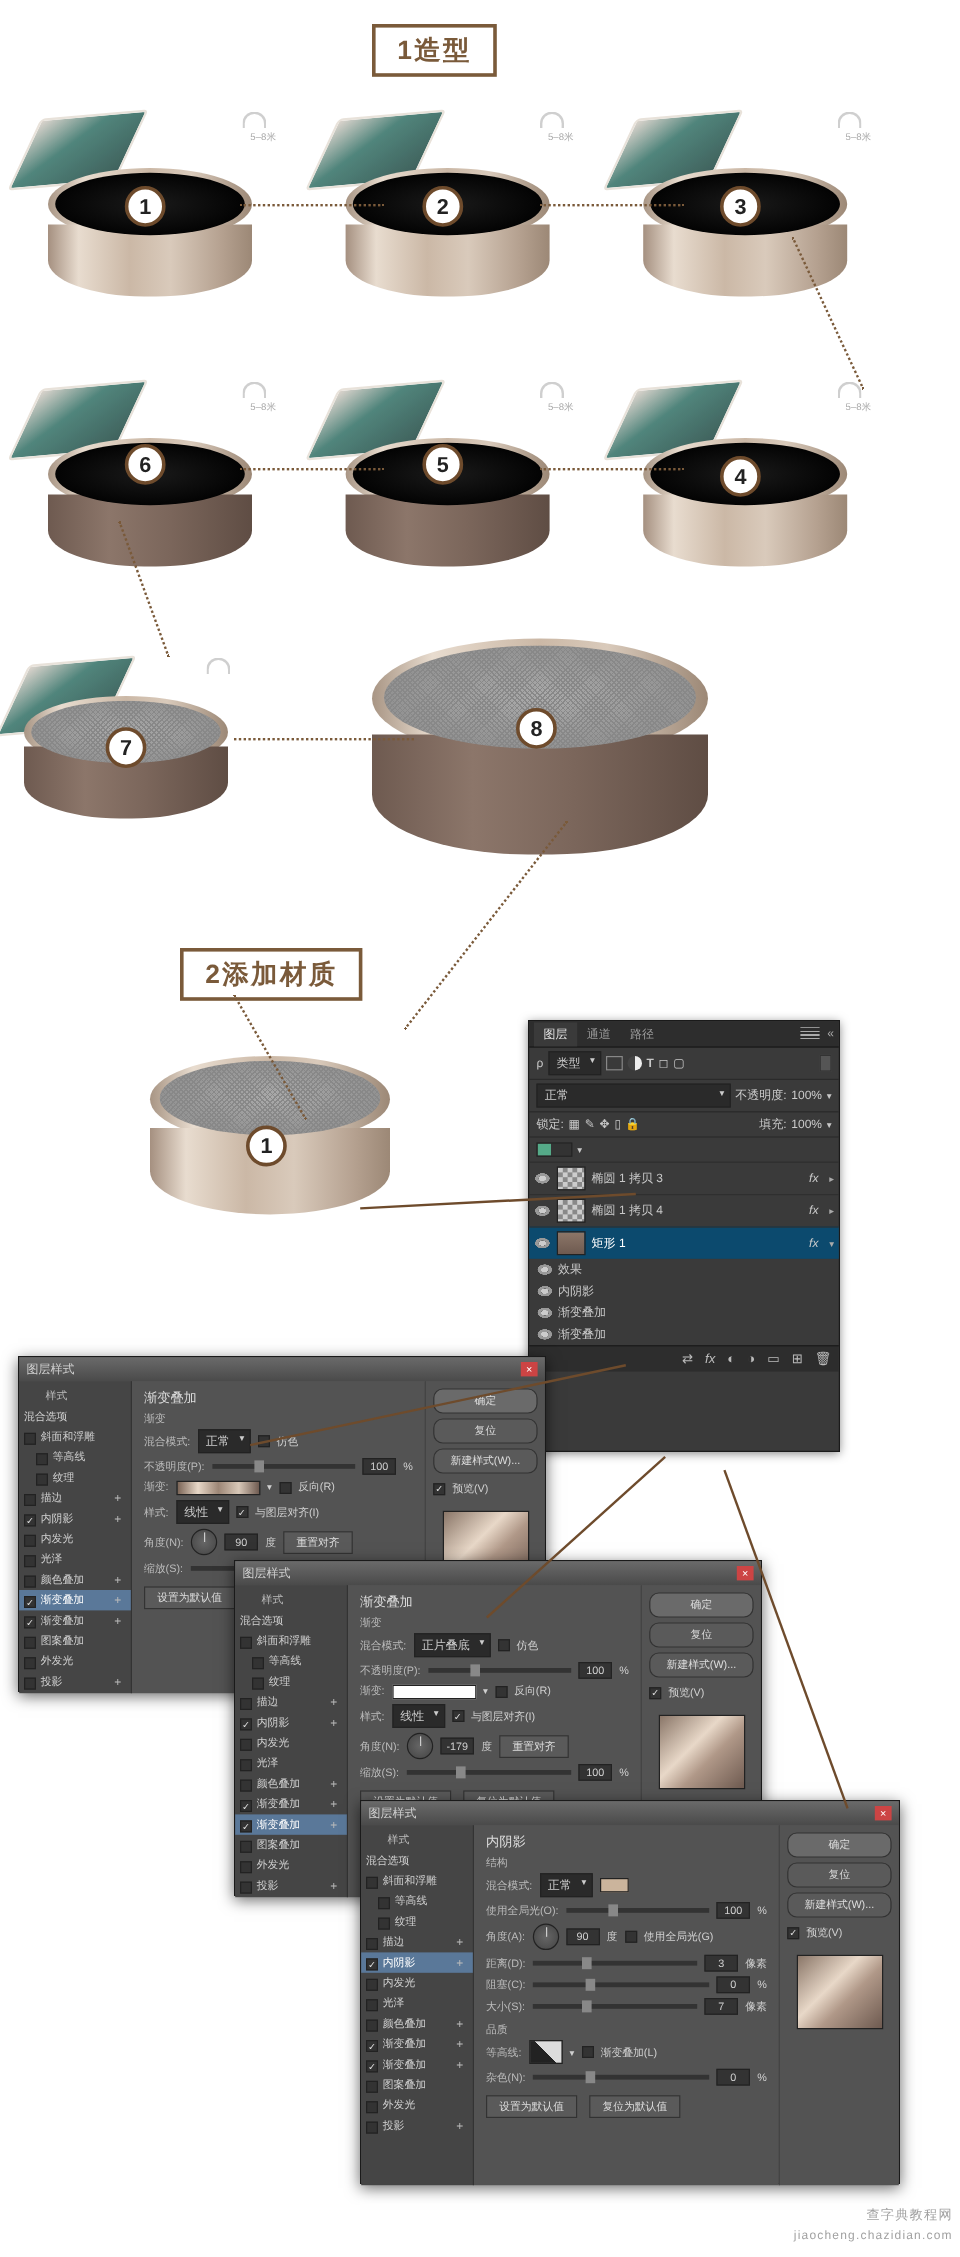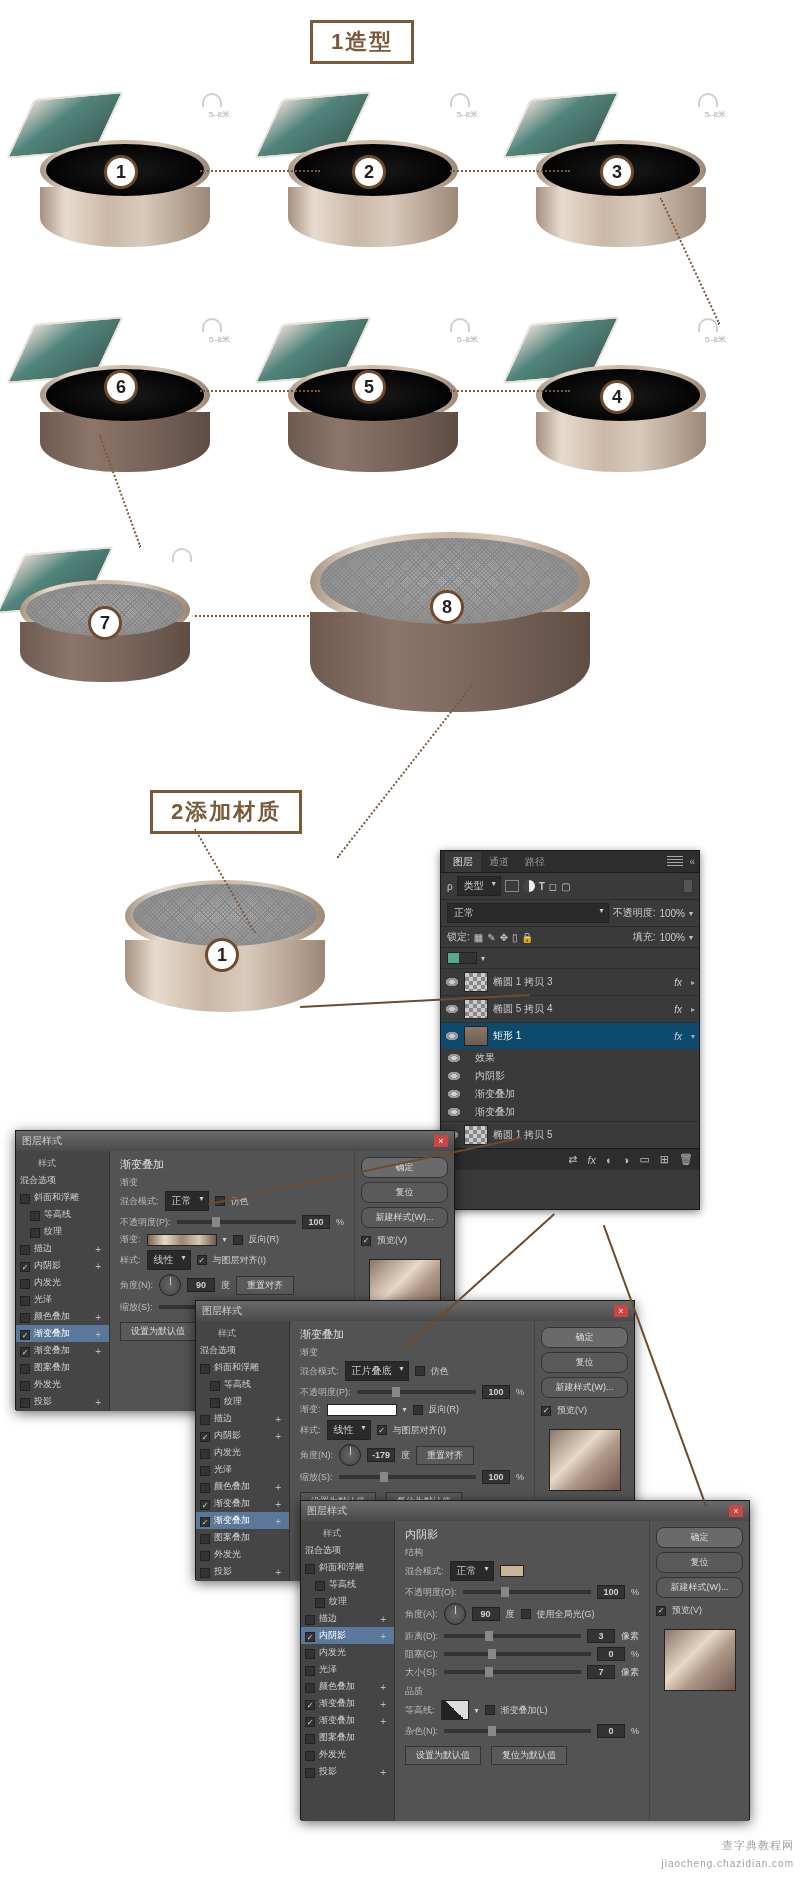--- a/index.html
+++ b/index.html
@@ -210,21 +210,21 @@
     font-style: italic;
     font-size: 10px;
     color: #ccc;
     padding-right: 4px;
   }
   .fx-tri { font-size: 8px; color: #aaa; }
   .ps-effect-row {
     display: flex;
     align-items: center;
     padding: 2px 4px 2px 40px;
-    gap: 14px;
+    gap: 4px;
     font-size: 10px;
   }
   .ps-bottom-bar {
     display: flex;
     align-items: center;
     justify-content: flex-end;
     gap: 10px;
     padding: 4px 6px;
     background: #2d2d2d;
     border-top: 1px solid #1a1a1a;
@@ -317,21 +317,20 @@
     left:50%; top:2px;
     width:1px; height:8px;
     background:#ccc;
   }
   .ls-val {
     width: 28px;
     background: #333;
     border: 1px solid #222;
     text-align: center;
     padding: 1px;
-    font-weight: bold;
   }
   .ls-slider {
     flex:1;
     height: 4px;
     background: #333;
     position: relative;
   }
   .ls-slider::after {
     content:"";
     position:absolute;
@@ -561,21 +560,21 @@
   <div class="ps-layer">
     <div class="ps-eye"></div>
     <div class="ps-thumb checker"></div>
     <span>椭圆 1 拷贝 3</span>
     <span class="fx-label">fx</span>
     <span class="fx-tri">▸</span>
   </div>
   <div class="ps-layer">
     <div class="ps-eye"></div>
     <div class="ps-thumb checker"></div>
-    <span>椭圆 5 拷贝 4</span>
+    <span>椭圆 1 拷贝 4</span>
     <span class="fx-label">fx</span>
     <span class="fx-tri">▸</span>
   </div>
   <div class="ps-layer selected">
     <div class="ps-eye"></div>
     <div class="ps-thumb shape"></div>
     <span>矩形 1</span>
     <span class="fx-label">fx</span>
     <span class="fx-tri">▾</span>
   </div>
@@ -587,25 +586,20 @@
     <div class="ps-eye" style="margin-left:-34px;"></div>
     <span>内阴影</span>
   </div>
   <div class="ps-effect-row">
     <div class="ps-eye" style="margin-left:-34px;"></div>
     <span>渐变叠加</span>
   </div>
   <div class="ps-effect-row">
     <div class="ps-eye" style="margin-left:-34px;"></div>
     <span>渐变叠加</span>
-  </div>
-  <div class="ps-layer">
-    <div class="ps-eye"></div>
-    <div class="ps-thumb checker"></div>
-    <span>椭圆 1 拷贝 5</span>
   </div>
   <div class="ps-bottom-bar">
     <span>⇄</span>
     <span style="font-style:italic;">fx</span>
     <span>◐</span>
     <span>◑</span>
     <span>▭</span>
     <span>⊞</span>
     <span>🗑</span>
   </div>
@@ -945,21 +939,21 @@
     </div>
     <div class="ls-center">
       <h4>内阴影</h4>
       <div style="font-size:9px;color:#bbb;">结构</div>
       <div class="ls-field">
         <label>混合模式:</label>
         <div class="ps-dropdown">正常</div>
         <div class="ls-swatch tan" style="width:24px;"></div>
       </div>
       <div class="ls-field">
-        <label>不透明度(O):</label>
+        <label>使用全局光(O):</label>
         <div class="ls-slider"></div>
         <div class="ls-val">100</div>
         <span>%</span>
       </div>
       <div class="ls-field">
         <label>角度(A):</label>
         <div class="ls-dial"></div>
         <div class="ls-val">90</div>
         <span>度</span>
         <span class="ls-chk"></span>

